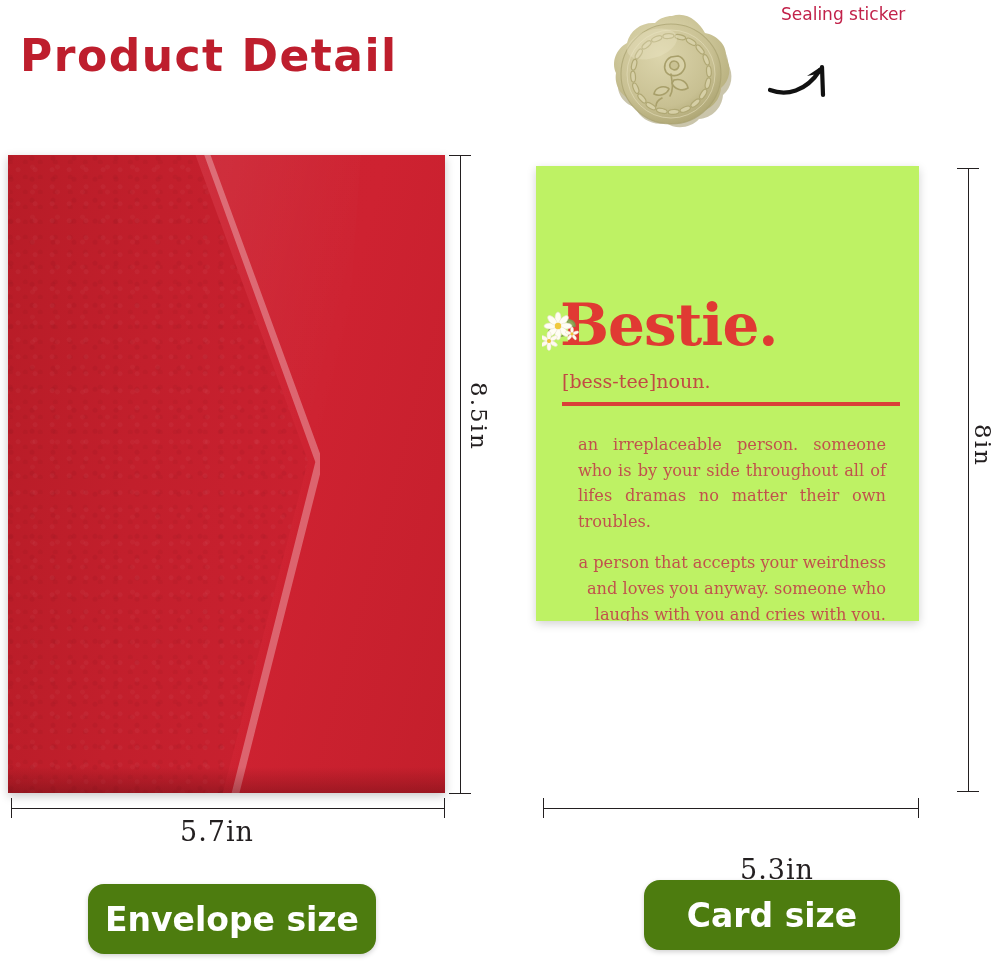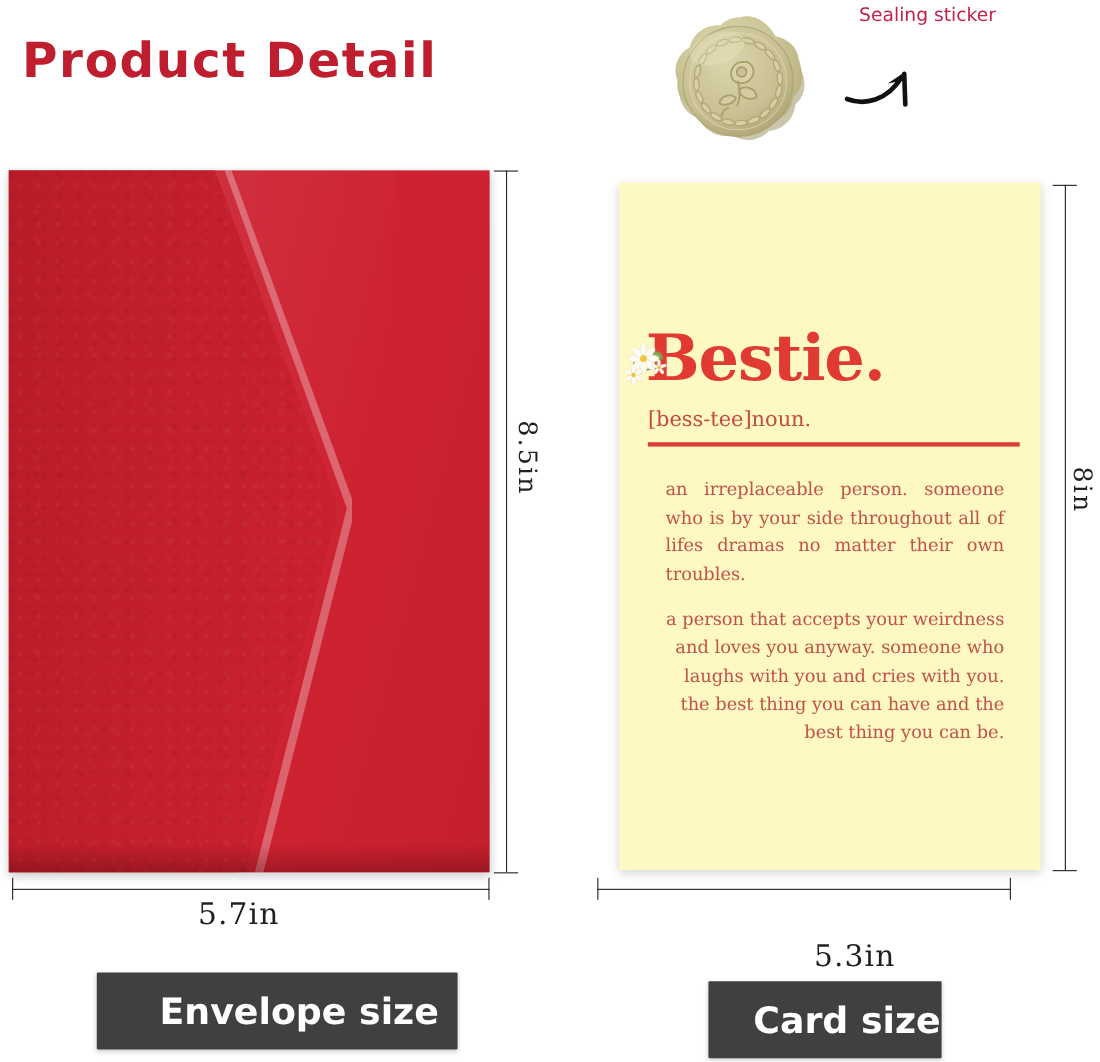--- a/index.html
+++ b/index.html
@@ -65,22 +65,22 @@
     clip-path:polygon(62.2% 0%, 64.2% 0%, 101% 48%, 73% 101%, 70.5% 101%, 98.5% 48%);
     background:rgba(255,255,255,.30);
   }
   #envelope .bottom-shade{
     position:absolute;left:0;right:0;bottom:0;height:26px;
     background:linear-gradient(to top,rgba(70,6,10,.33),rgba(70,6,10,0));
   }
 
   
   #card{
-    position:absolute;left:563px;top:166px;width:383px;height:625px;
-    background:#fef9c3;
+    position:absolute;left:536px;top:166px;width:383px;height:455px;
+    background:#bef264;
     box-shadow:0 3px 9px rgba(0,0,0,.18);
     overflow:hidden;
   }
   #card-heading{
     position:absolute;left:24px;top:130px;
     font-family:"DejaVu Serif",serif;font-weight:bold;
     font-size:58px;color:#E03A33;letter-spacing:-1px;line-height:1;
   }
   #card-daisies{position:absolute;left:6px;top:144px;width:44px;height:44px;}
   #card-pron{
@@ -110,28 +110,27 @@
     letter-spacing:2px;
   }
   .dim-label-h{
     position:absolute;font-family:"DejaVu Serif",serif;font-size:27px;color:#231f20;
     white-space:nowrap;letter-spacing:1px;
   }
 
   
   .size-badge{
     position:absolute;
-    background:#404040;color:#ffffff;border-radius:1px;
+    background:#4d7c0f;color:#ffffff;border-radius:16px;
     font-family:"DejaVu Sans",sans-serif;font-weight:bold;
     display:flex;align-items:center;justify-content:center;
     box-shadow:0 2px 5px rgba(0,0,0,.18);
-    padding-left:40px;
   }
   #badge-envelope{left:88px;top:884px;width:288px;height:70px;font-size:33px;}
-  #badge-card{left:644px;top:880px;width:172px;height:70px;font-size:33px;margin-top:12px;}
+  #badge-card{left:644px;top:880px;width:256px;height:70px;font-size:33px;}
 </style>
 </head>
 <body>
 
 <div id="page-title">Product Detail</div>
 
 <div id="wax-seal">
   <svg viewBox="0 0 142 132" width="142" height="132">
     <defs>
       <radialGradient id="sealG" cx="42%" cy="34%" r="72%">

